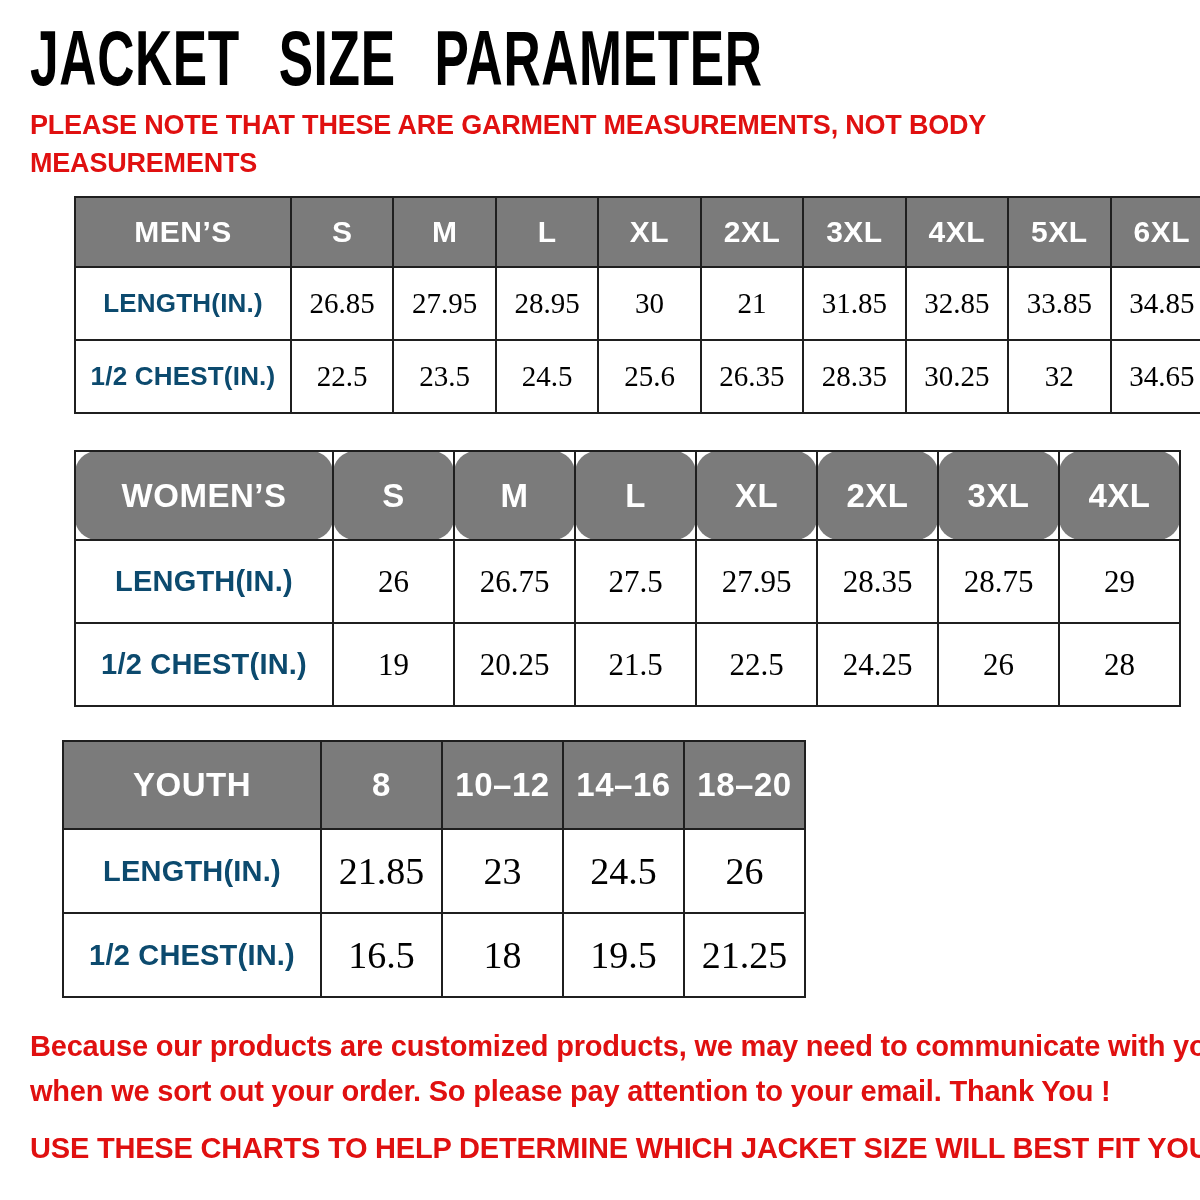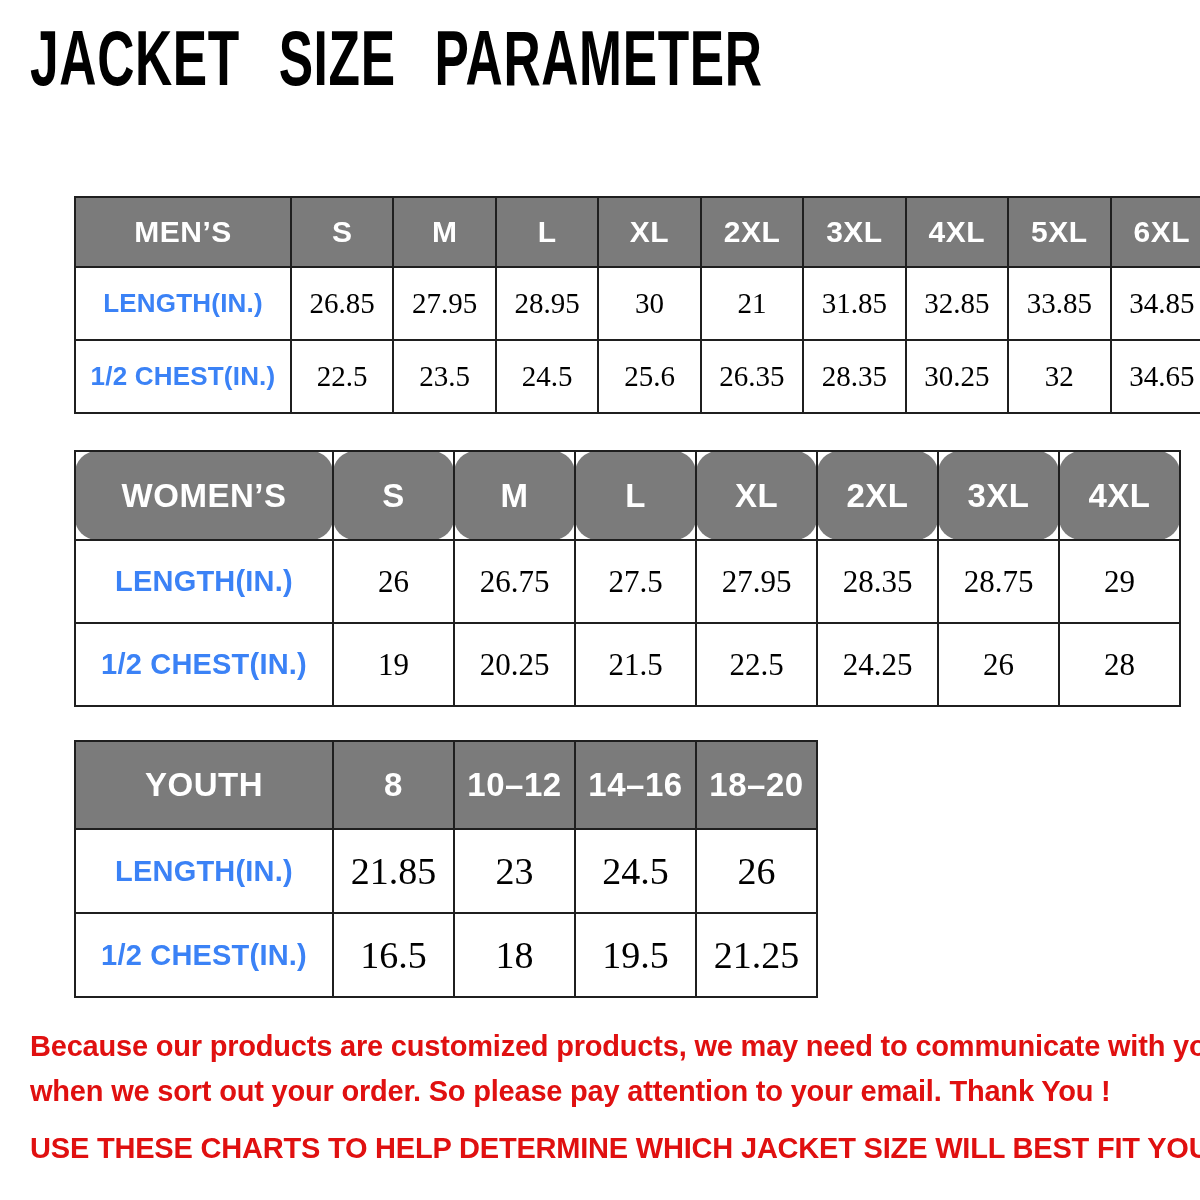--- a/index.html
+++ b/index.html
@@ -61,21 +61,21 @@
     overflow: hidden;
   }
   table.sizetbl th {
     background: var(--header-gray, #7b7b7b);
     color: #ffffff;
     font-weight: 600;
     letter-spacing: 0.5px;
   }
   table.sizetbl td.label {
     font-weight: 600;
-    color: #3b82f6;
+    color: #0c4a6e;
     letter-spacing: 0.2px;
   }
   table.sizetbl td.val {
     font-family: "Liberation Serif", serif;
     color: #000000;
   }
 
   
   #tbl-mens { left: 30px; top: 196px; width: 1140px; }
   #tbl-mens col.c-label { width: 216px; }
@@ -88,21 +88,21 @@
   
   #tbl-womens { left: 30px; top: 450px; width: 1107px; }
   #tbl-womens col.c-label { width: 258px; }
   #tbl-womens tr.hrow { height: 89px; }
   #tbl-womens tr.drow { height: 83px; }
   #tbl-womens th { font-size: 33px; border-radius: 22px; }
   #tbl-womens td.label { font-size: 29px; }
   #tbl-womens td.val { font-size: 31px; }
 
   
-  #tbl-youth { left: 30px; top: 740px; width: 744px; }
+  #tbl-youth { left: 18px; top: 740px; width: 744px; }
   #tbl-youth col.c-label { width: 258px; }
   #tbl-youth tr.hrow { height: 88px; }
   #tbl-youth tr.drow { height: 84px; }
   #tbl-youth th { font-size: 33px; }
   #tbl-youth td.label { font-size: 29px; }
   #tbl-youth td.val { font-size: 38px; }
 
   
   .footer-text {
     position: absolute;
@@ -119,20 +119,24 @@
 </style>
 </head>
 <body>
 
 <div id="canvas">
 
   <div id="title">
     <span class="stretch">JACKET SIZE PARAMETER</span>
   </div>
 
+  <div id="note">
+    <div>PLEASE NOTE THAT THESE ARE GARMENT MEASUREMENTS, NOT BODY</div>
+    <div>MEASUREMENTS</div>
+  </div>
 
   <table id="tbl-mens" class="sizetbl">
     <colgroup>
       <col class="c-label">
         <col>
         <col>
         <col>
         <col>
         <col>
         <col>

